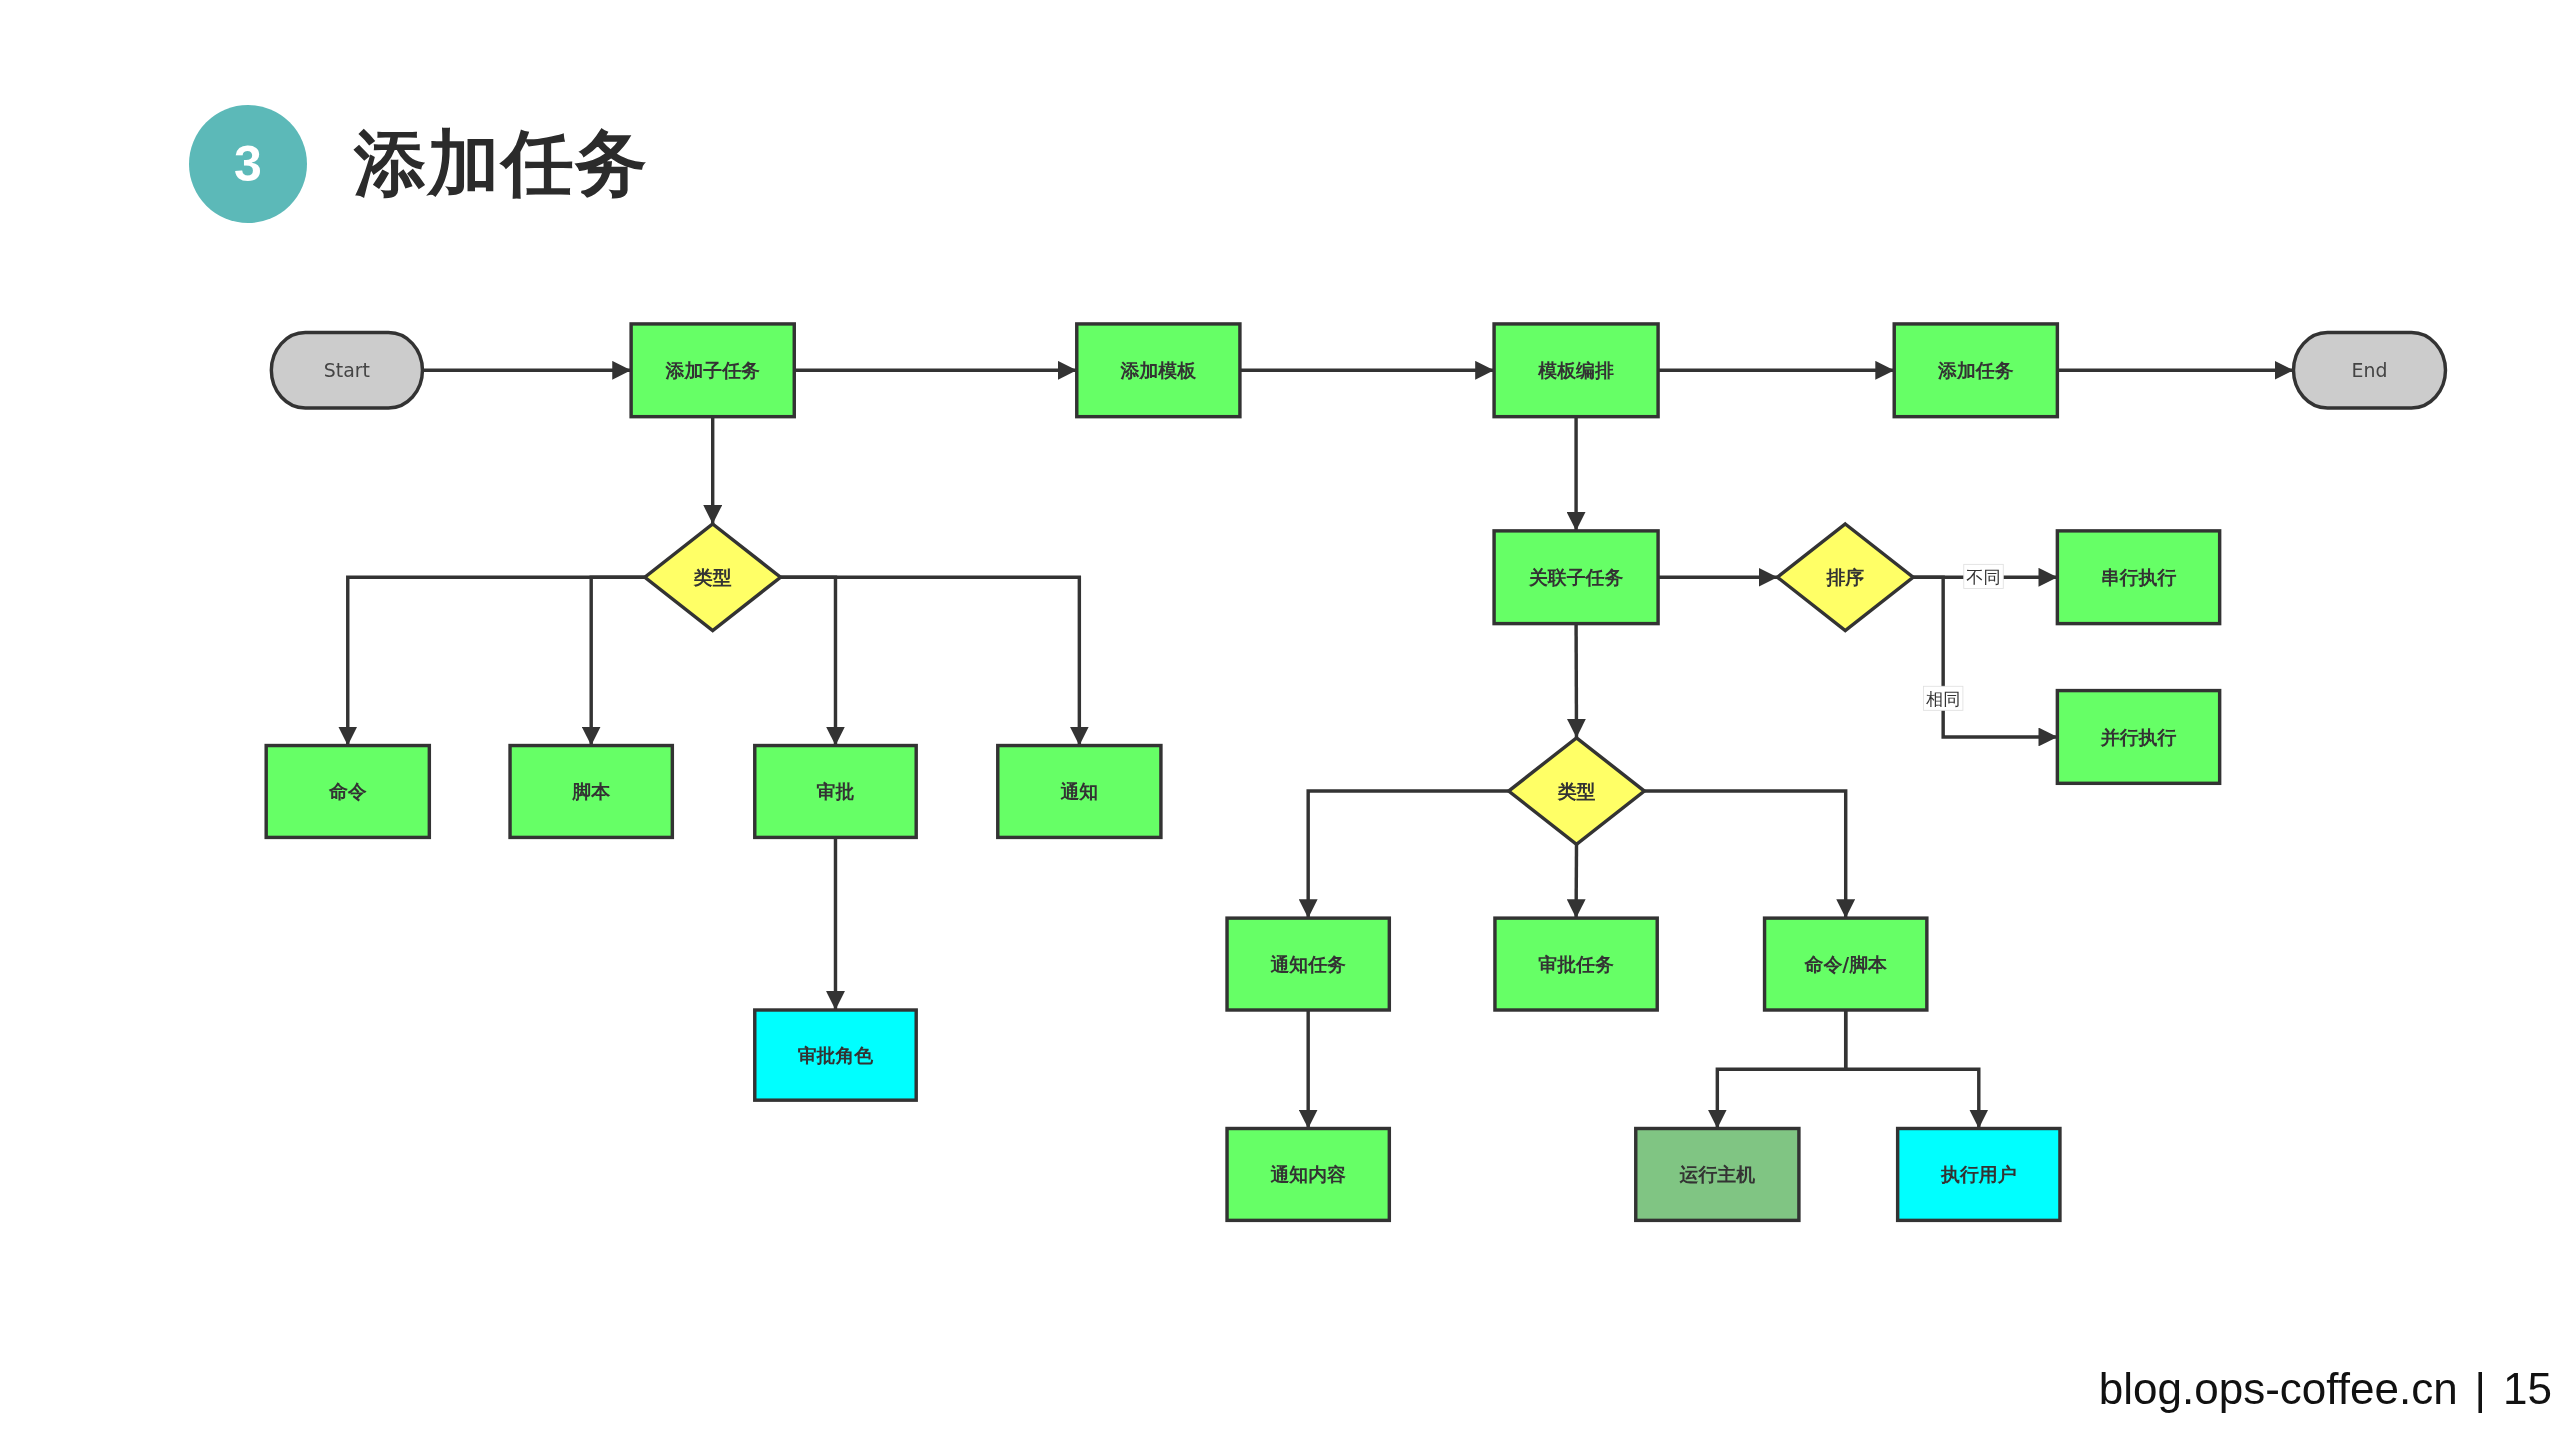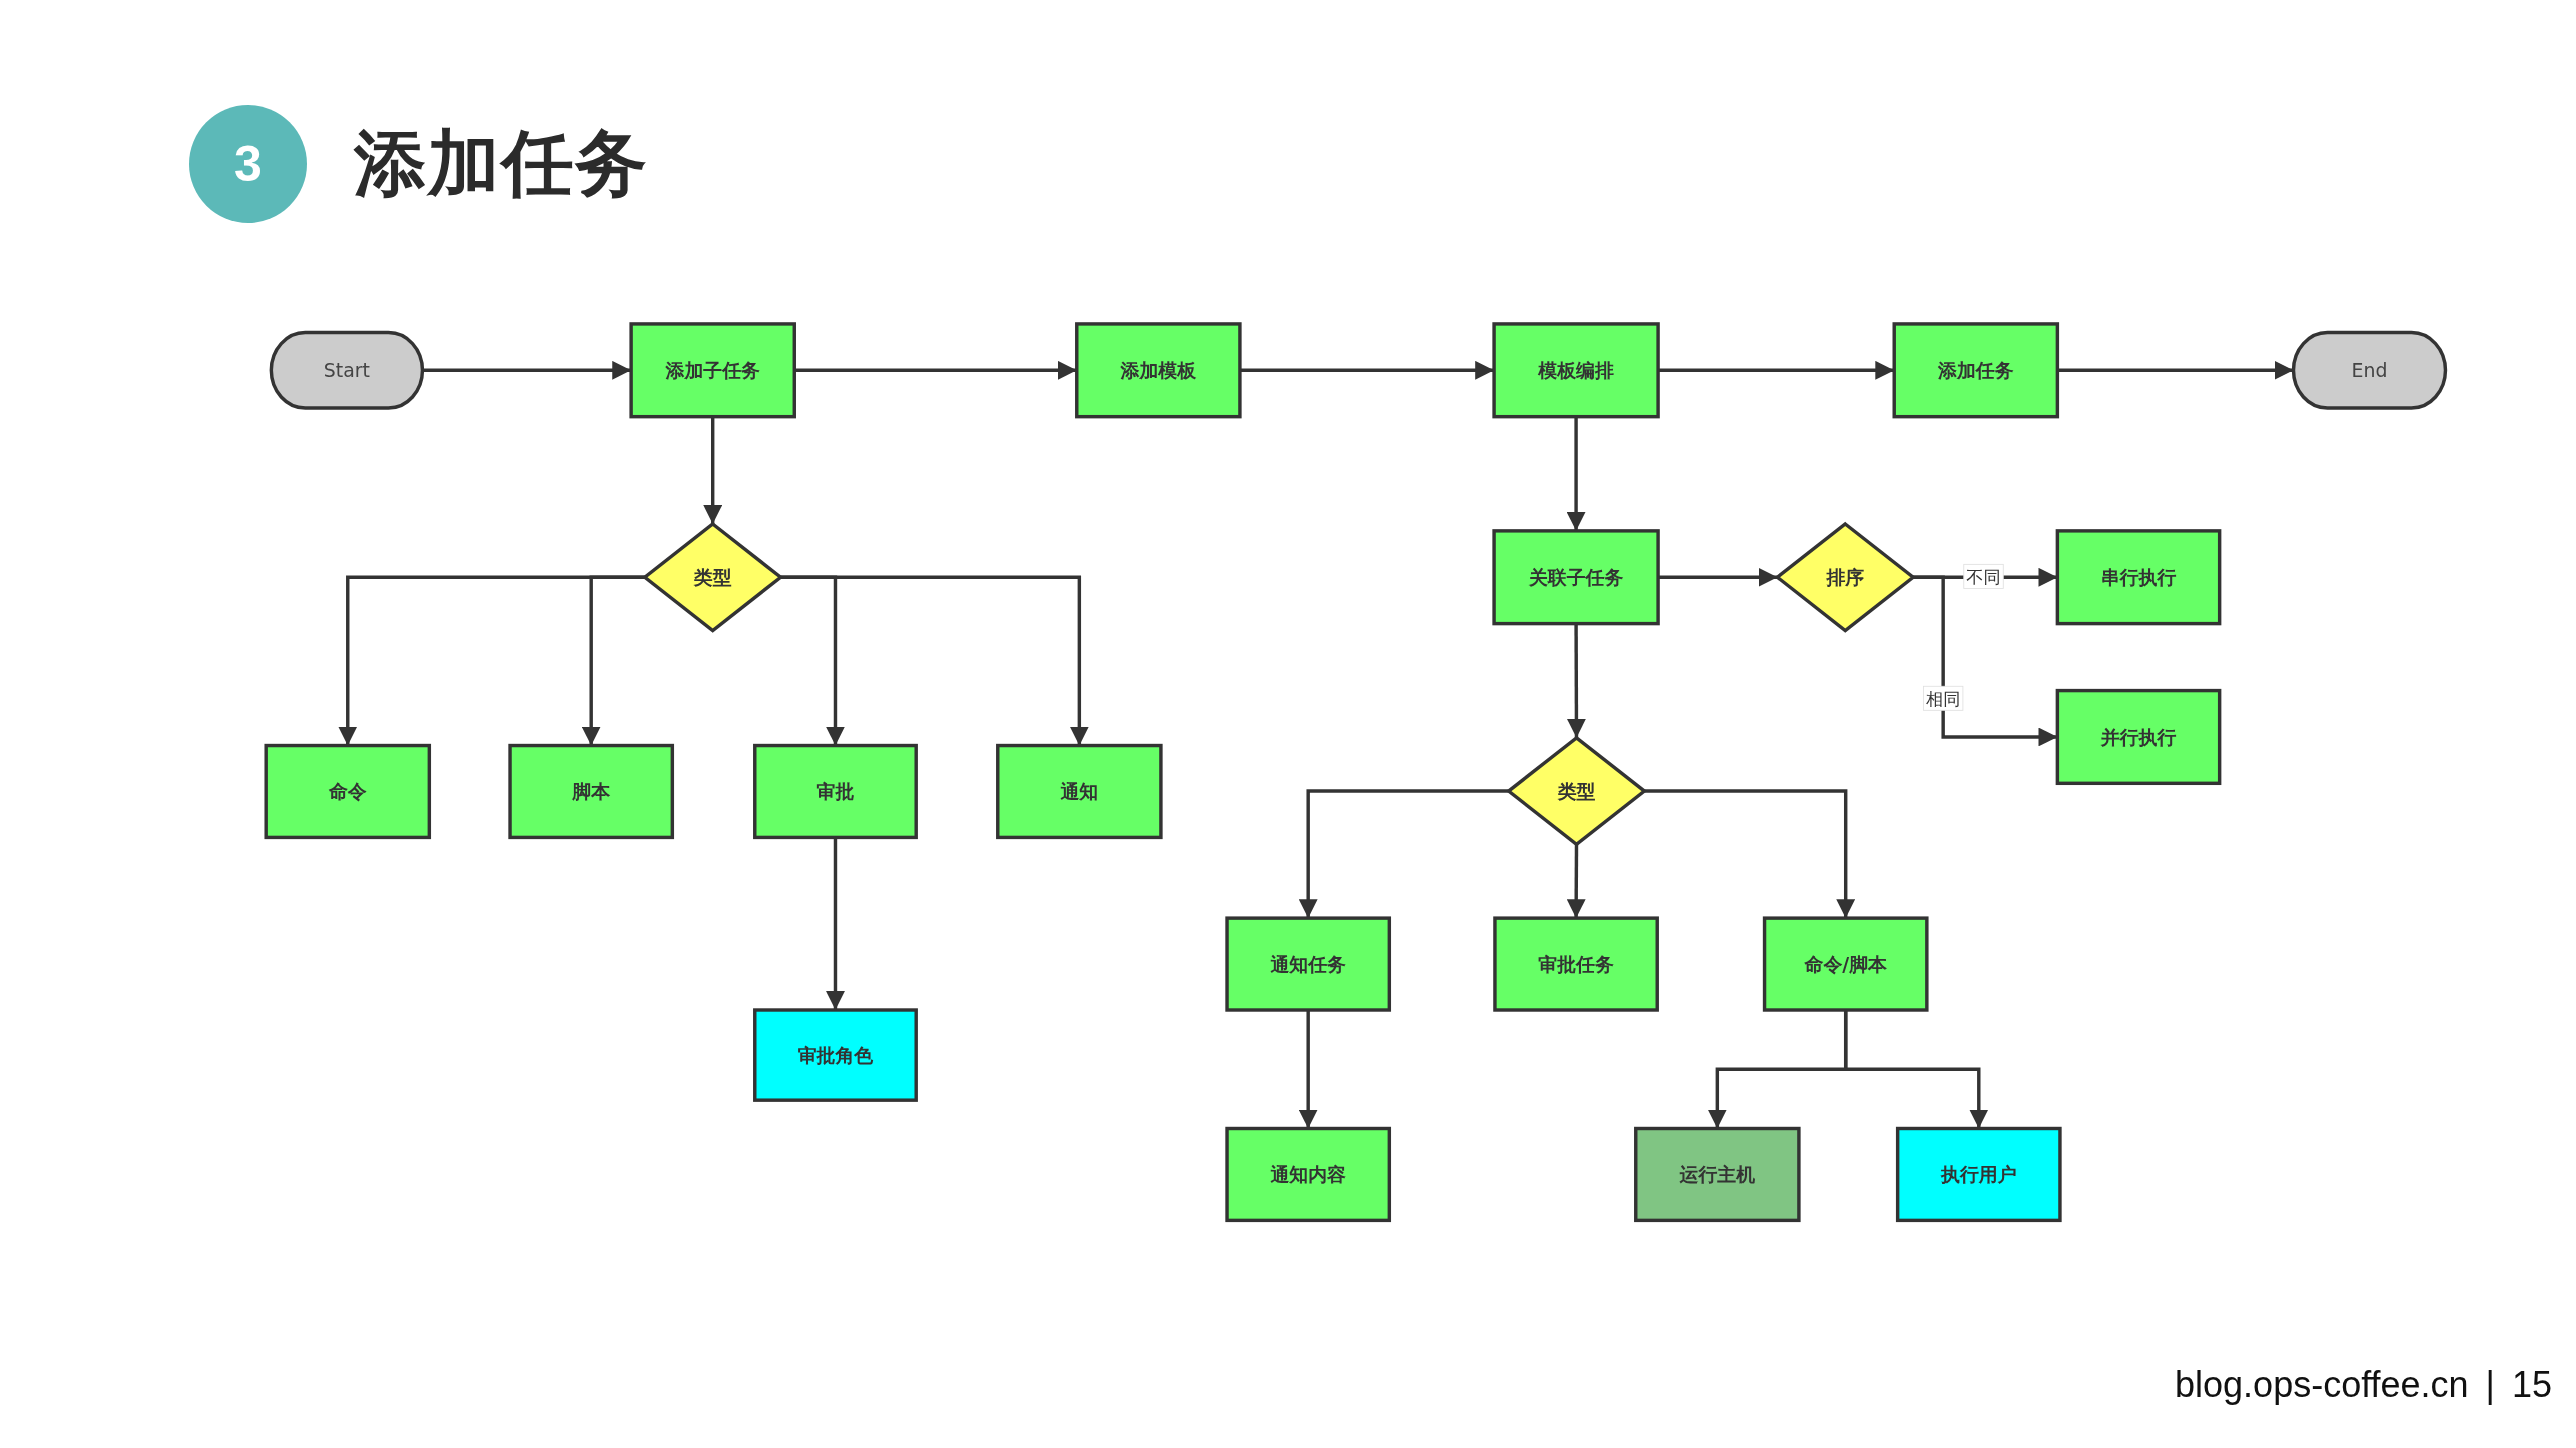--- a/index.html
+++ b/index.html
@@ -1,19 +1,19 @@
 <!DOCTYPE html>
 <html style="font-size:13.7px"><head>
 <meta charset="utf-8">
 <style>
   html,body{margin:0;padding:0;background:#ffffff;}
   body{width:2576px;height:1449px;position:relative;overflow:hidden;font-family:"DejaVu Sans",sans-serif;}
   .badge{position:absolute;left:189px;top:105px;width:118px;height:118px;border-radius:50%;background:#5cb9b8;color:#fff;display:flex;align-items:center;justify-content:center;font-family:"Liberation Sans",sans-serif;font-weight:bold;font-size:50px;}
   .title{position:absolute;left:354px;top:120px;font-size:72px;font-weight:bold;color:#2b2b2b;line-height:86px;letter-spacing:1.7px;}
-  .footer{position:absolute;right:24px;top:1364px;font-family:"Liberation Sans",sans-serif;font-size:36px;color:#111;}
+  .footer{position:absolute;right:24px;top:1364px;font-family:"Liberation Sans",sans-serif;font-size:44px;color:#111;}
   .footer .sep{margin:0 17px;}
   svg#flow{position:absolute;left:0;top:0;}
   .node-text{font-family:"DejaVu Sans",sans-serif;font-size:22px;fill:#333;font-weight:bold;}
   .edge-label{font-family:"DejaVu Sans",sans-serif;font-size:20px;fill:#333;}
 </style>
 </head>
 <body>
 
 <div class="badge">
   <span>3</span>

